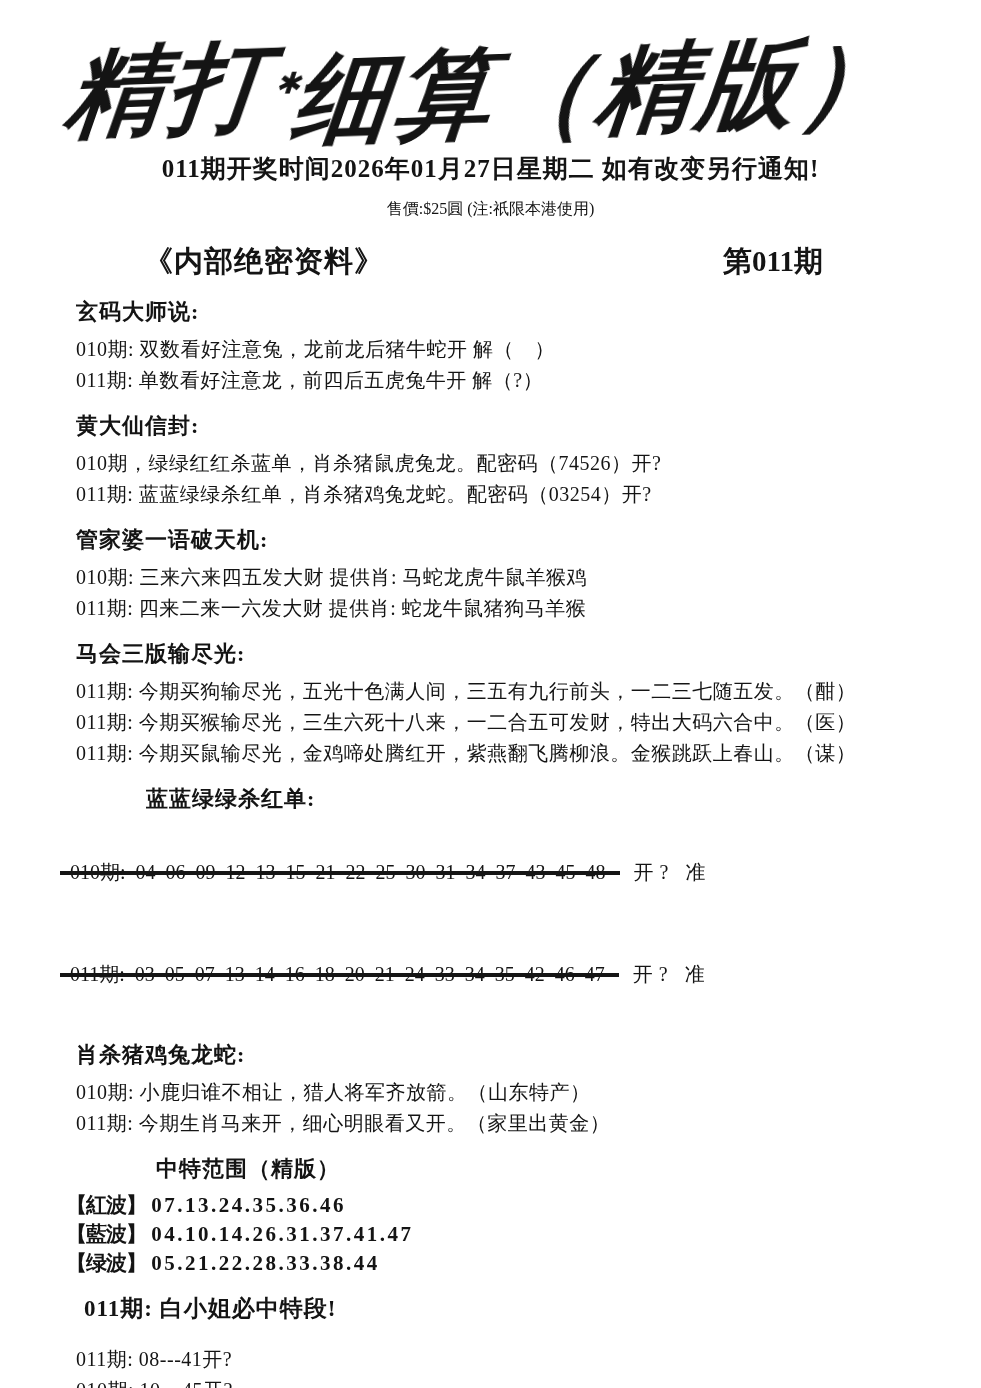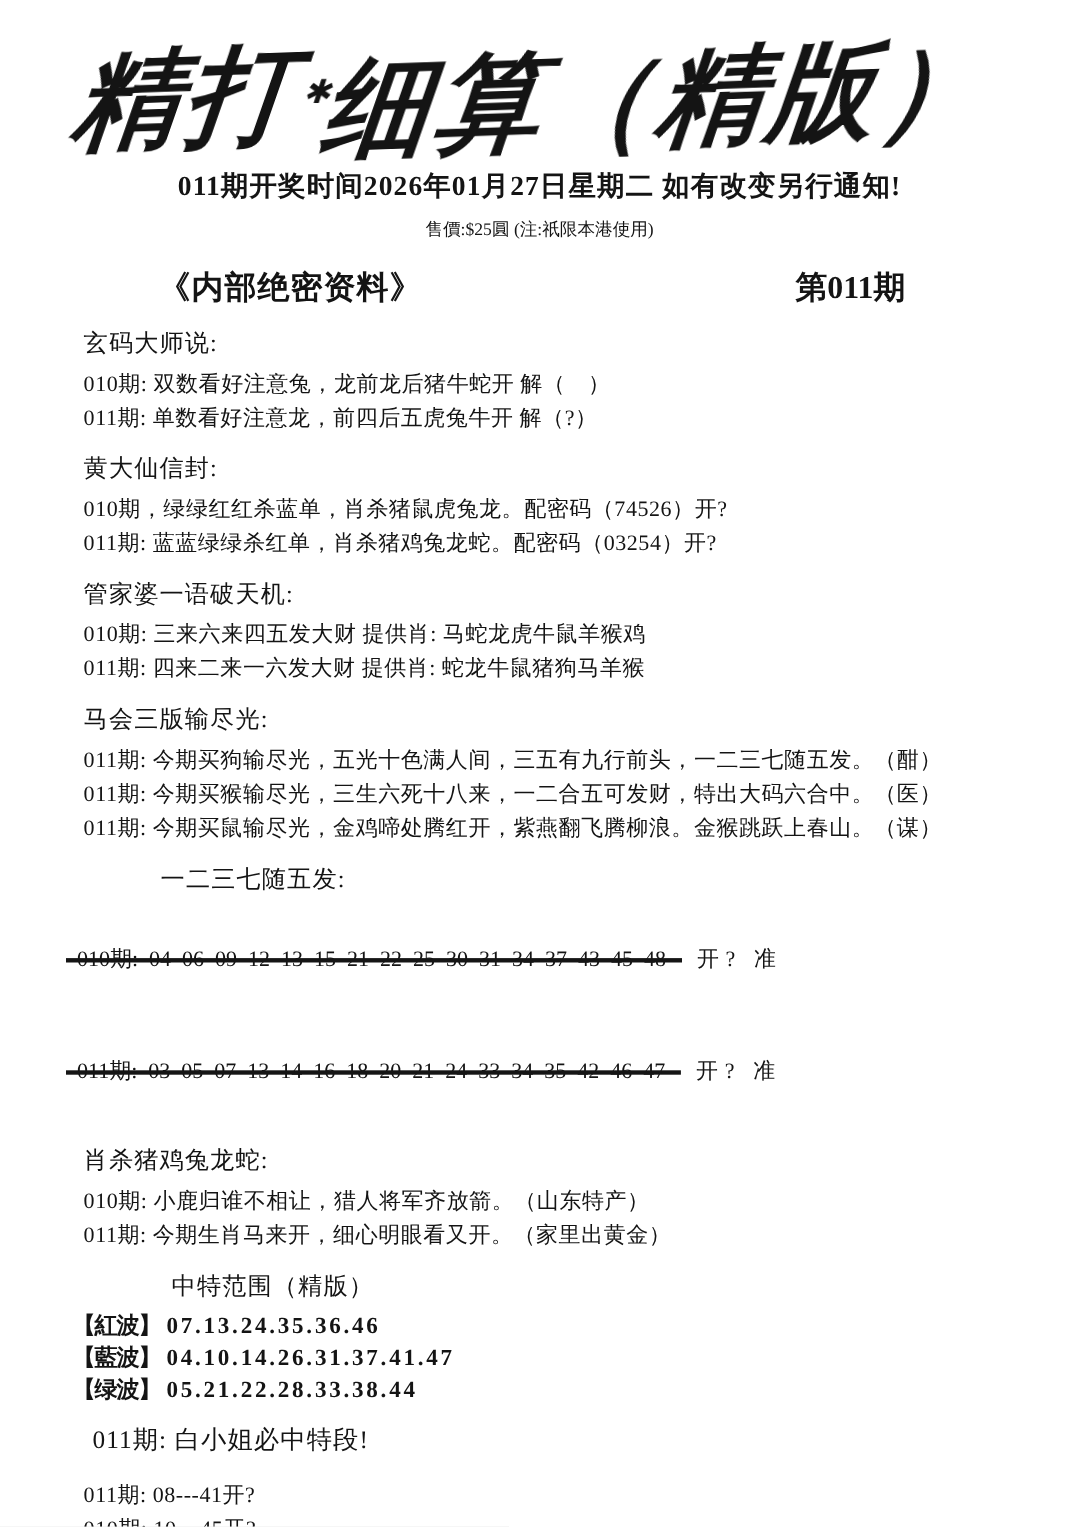--- a/index.html
+++ b/index.html
@@ -33,21 +33,21 @@
   
   .docrow {
     display:flex; justify-content:space-between; align-items:baseline;
     padding:0 158px 0 144px; margin-top:22px;gap:42px;
   }
   .docrow .left  { font-size:29px; font-weight:700; letter-spacing:1px; }
   .docrow .right { font-size:29px; font-weight:600; }
   
   .body { padding:0 30px 0 76px; }
   .sec { margin-top:15px; }
-  .sec h2 { font-size:22px; font-weight:400; letter-spacing:1px; margin-bottom:7px; }
+  .sec h2 { font-size:22px; font-weight:700; letter-spacing:1px; margin-bottom:7px; }
   .ln { font-size:20px; line-height:31px; letter-spacing:0.5px; }
   .indent h2 { padding-left:70px; }
   .indent2 h2 { padding-left:80px; }
   
   .strikerow { font-size:20px; line-height:34px; margin-left:-46px; white-space:pre; }
   .struck { position:relative; display:inline-block; }
   .struck::after {
     content:""; position:absolute; left:-10px; right:-14px; top:52%;
     height:4px; background:#151515; transform:translateY(-50%);
   }
@@ -97,21 +97,21 @@
     </div>
 
     <div class="sec">
       <h2>马会三版输尽光:</h2>
       <div class="ln">011期: 今期买狗输尽光，五光十色满人间，三五有九行前头，一二三七随五发。（酣）</div>
       <div class="ln">011期: 今期买猴输尽光，三生六死十八来，一二合五可发财，特出大码六合中。（医）</div>
       <div class="ln">011期: 今期买鼠输尽光，金鸡啼处腾红开，紫燕翻飞腾柳浪。金猴跳跃上春山。（谋）</div>
     </div>
 
     <div class="sec indent">
-      <h2>一二三七随五发:</h2>
+      <h2>蓝蓝绿绿杀红单:</h2>
       <div class="strikerow">
         <span class="struck">010期:  04  06  09  12  13  15  21  22  25  30  31  34  37  43  45  48</span><span class="tail">开? 准</span>
       </div>
       <div class="strikerow">
         <span class="struck">011期:  03  05  07  13  14  16  18  20  21  24  33  34  35  42  46  47</span><span class="tail">开? 准</span>
       </div>
     </div>
 
     <div class="sec">
       <h2>肖杀猪鸡兔龙蛇:</h2>

